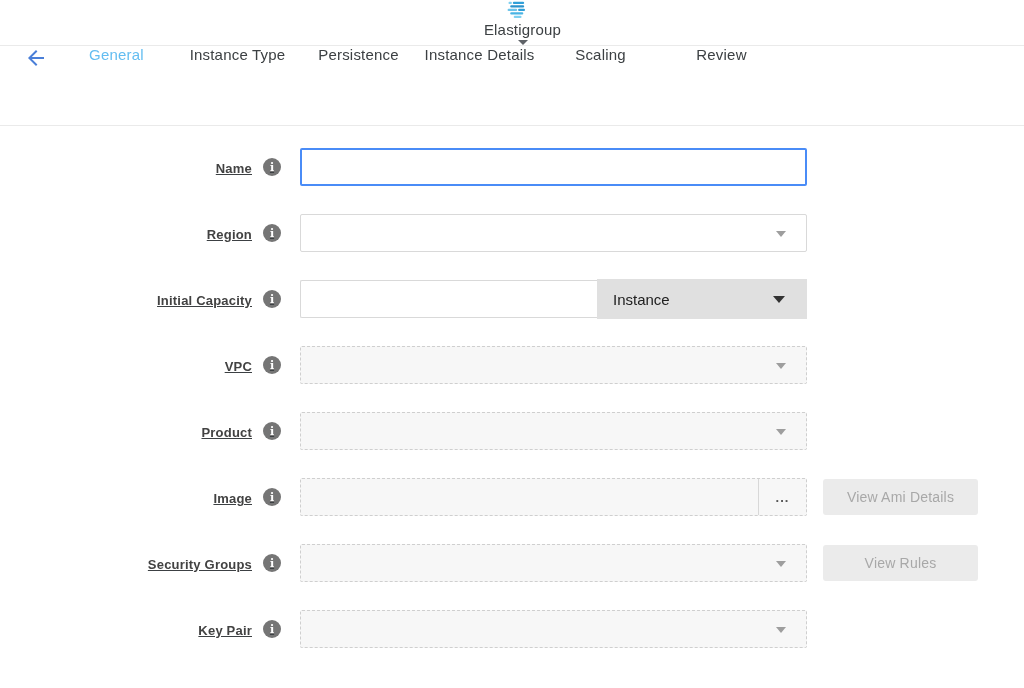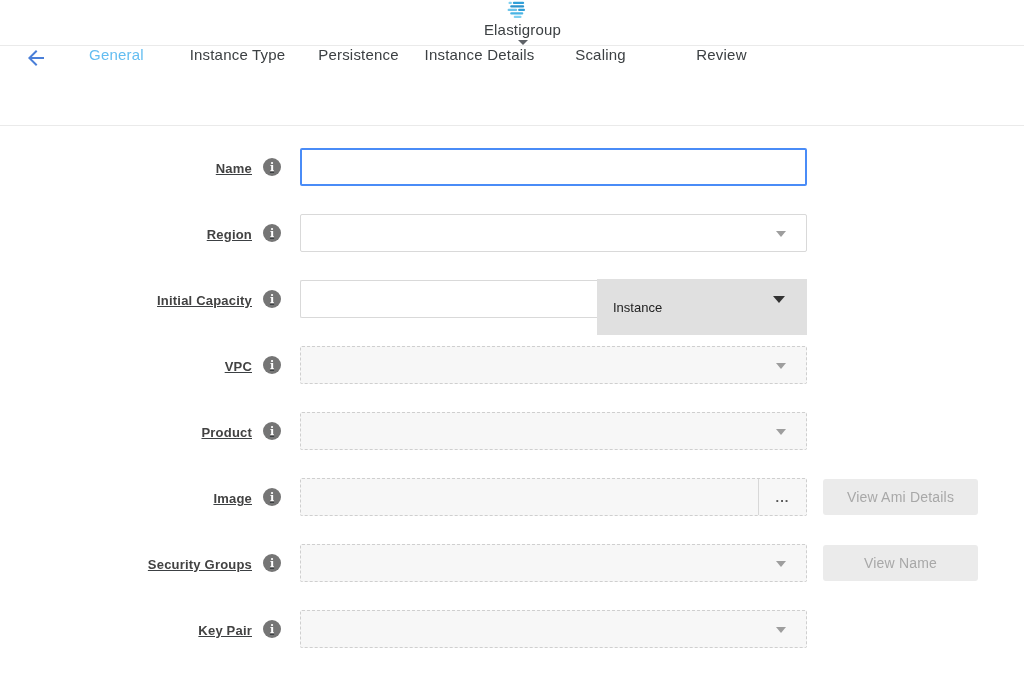--- a/index.html
+++ b/index.html
@@ -35,22 +35,22 @@
     outline:none; font-size:14px; padding:0 10px; background:#fff; }
   .select-box { width:100%; height:38px; border:1px solid #d9d9d9; border-radius:2px;
     background:#fff; position:relative; cursor:pointer; }
   .select-box.disabled, .dis-input { background:#f7f7f7; border:1px dashed #cfcfcf; cursor:default; }
   .caret-gray { position:absolute; right:20px; top:16px; width:0; height:0;
     border-left:5px solid transparent; border-right:5px solid transparent; border-top:6px solid #9e9e9e; }
 
   .split { display:flex; width:100%; height:38px; }
   .split-input { width:297px; height:38px; border:1px solid #d9d9d9; border-right:none;
     border-radius:2px 0 0 2px; outline:none; font-size:14px; padding:0 10px; }
-  .unit-select { width:210px; height:56px; margin-top:-1px; background:#e0e0e0; position:relative;
-    display:flex; align-items:center; padding-left:16px; font-size:13px; color:#212121; cursor:pointer; }
+  .unit-select { width:210px; height:40px; margin-top:-1px; background:#e0e0e0; position:relative;
+    display:flex; align-items:center; padding-left:16px; font-size:15px; color:#212121; cursor:pointer; }
   .caret-dark { position:absolute; right:22px; top:17px; width:0; height:0;
     border-left:6px solid transparent; border-right:6px solid transparent; border-top:7px solid #333; }
 
   .dis-input { width:100%; height:38px; position:relative; border-radius:2px; }
   .more-box { position:absolute; right:0; top:0; width:48px; height:36px; border-left:1px solid #d8d8d8;
     display:flex; align-items:center; justify-content:center; font-size:13px; font-weight:bold;
     color:#555; letter-spacing:1px; }
 
   .action-wrap { margin-left:16px; }
   .gray-btn { width:155px; height:36px; background:#ebebeb; border:none; border-radius:3px;
@@ -172,21 +172,21 @@
     <div class="label-wrap">
       <span class="field-label">Security Groups</span>
       <span class="info-icon">i</span>
     </div>
     <div class="field-wrap">
       <div class="select-box disabled">
         <span class="caret-gray"></span>
       </div>
     </div>
     <div class="action-wrap">
-      <button class="gray-btn">View Name</button>
+      <button class="gray-btn">View Rules</button>
     </div>
   </div>
 
   <div class="form-row">
     <div class="label-wrap">
       <span class="field-label">Key Pair</span>
       <span class="info-icon">i</span>
     </div>
     <div class="field-wrap">
       <div class="select-box disabled">

